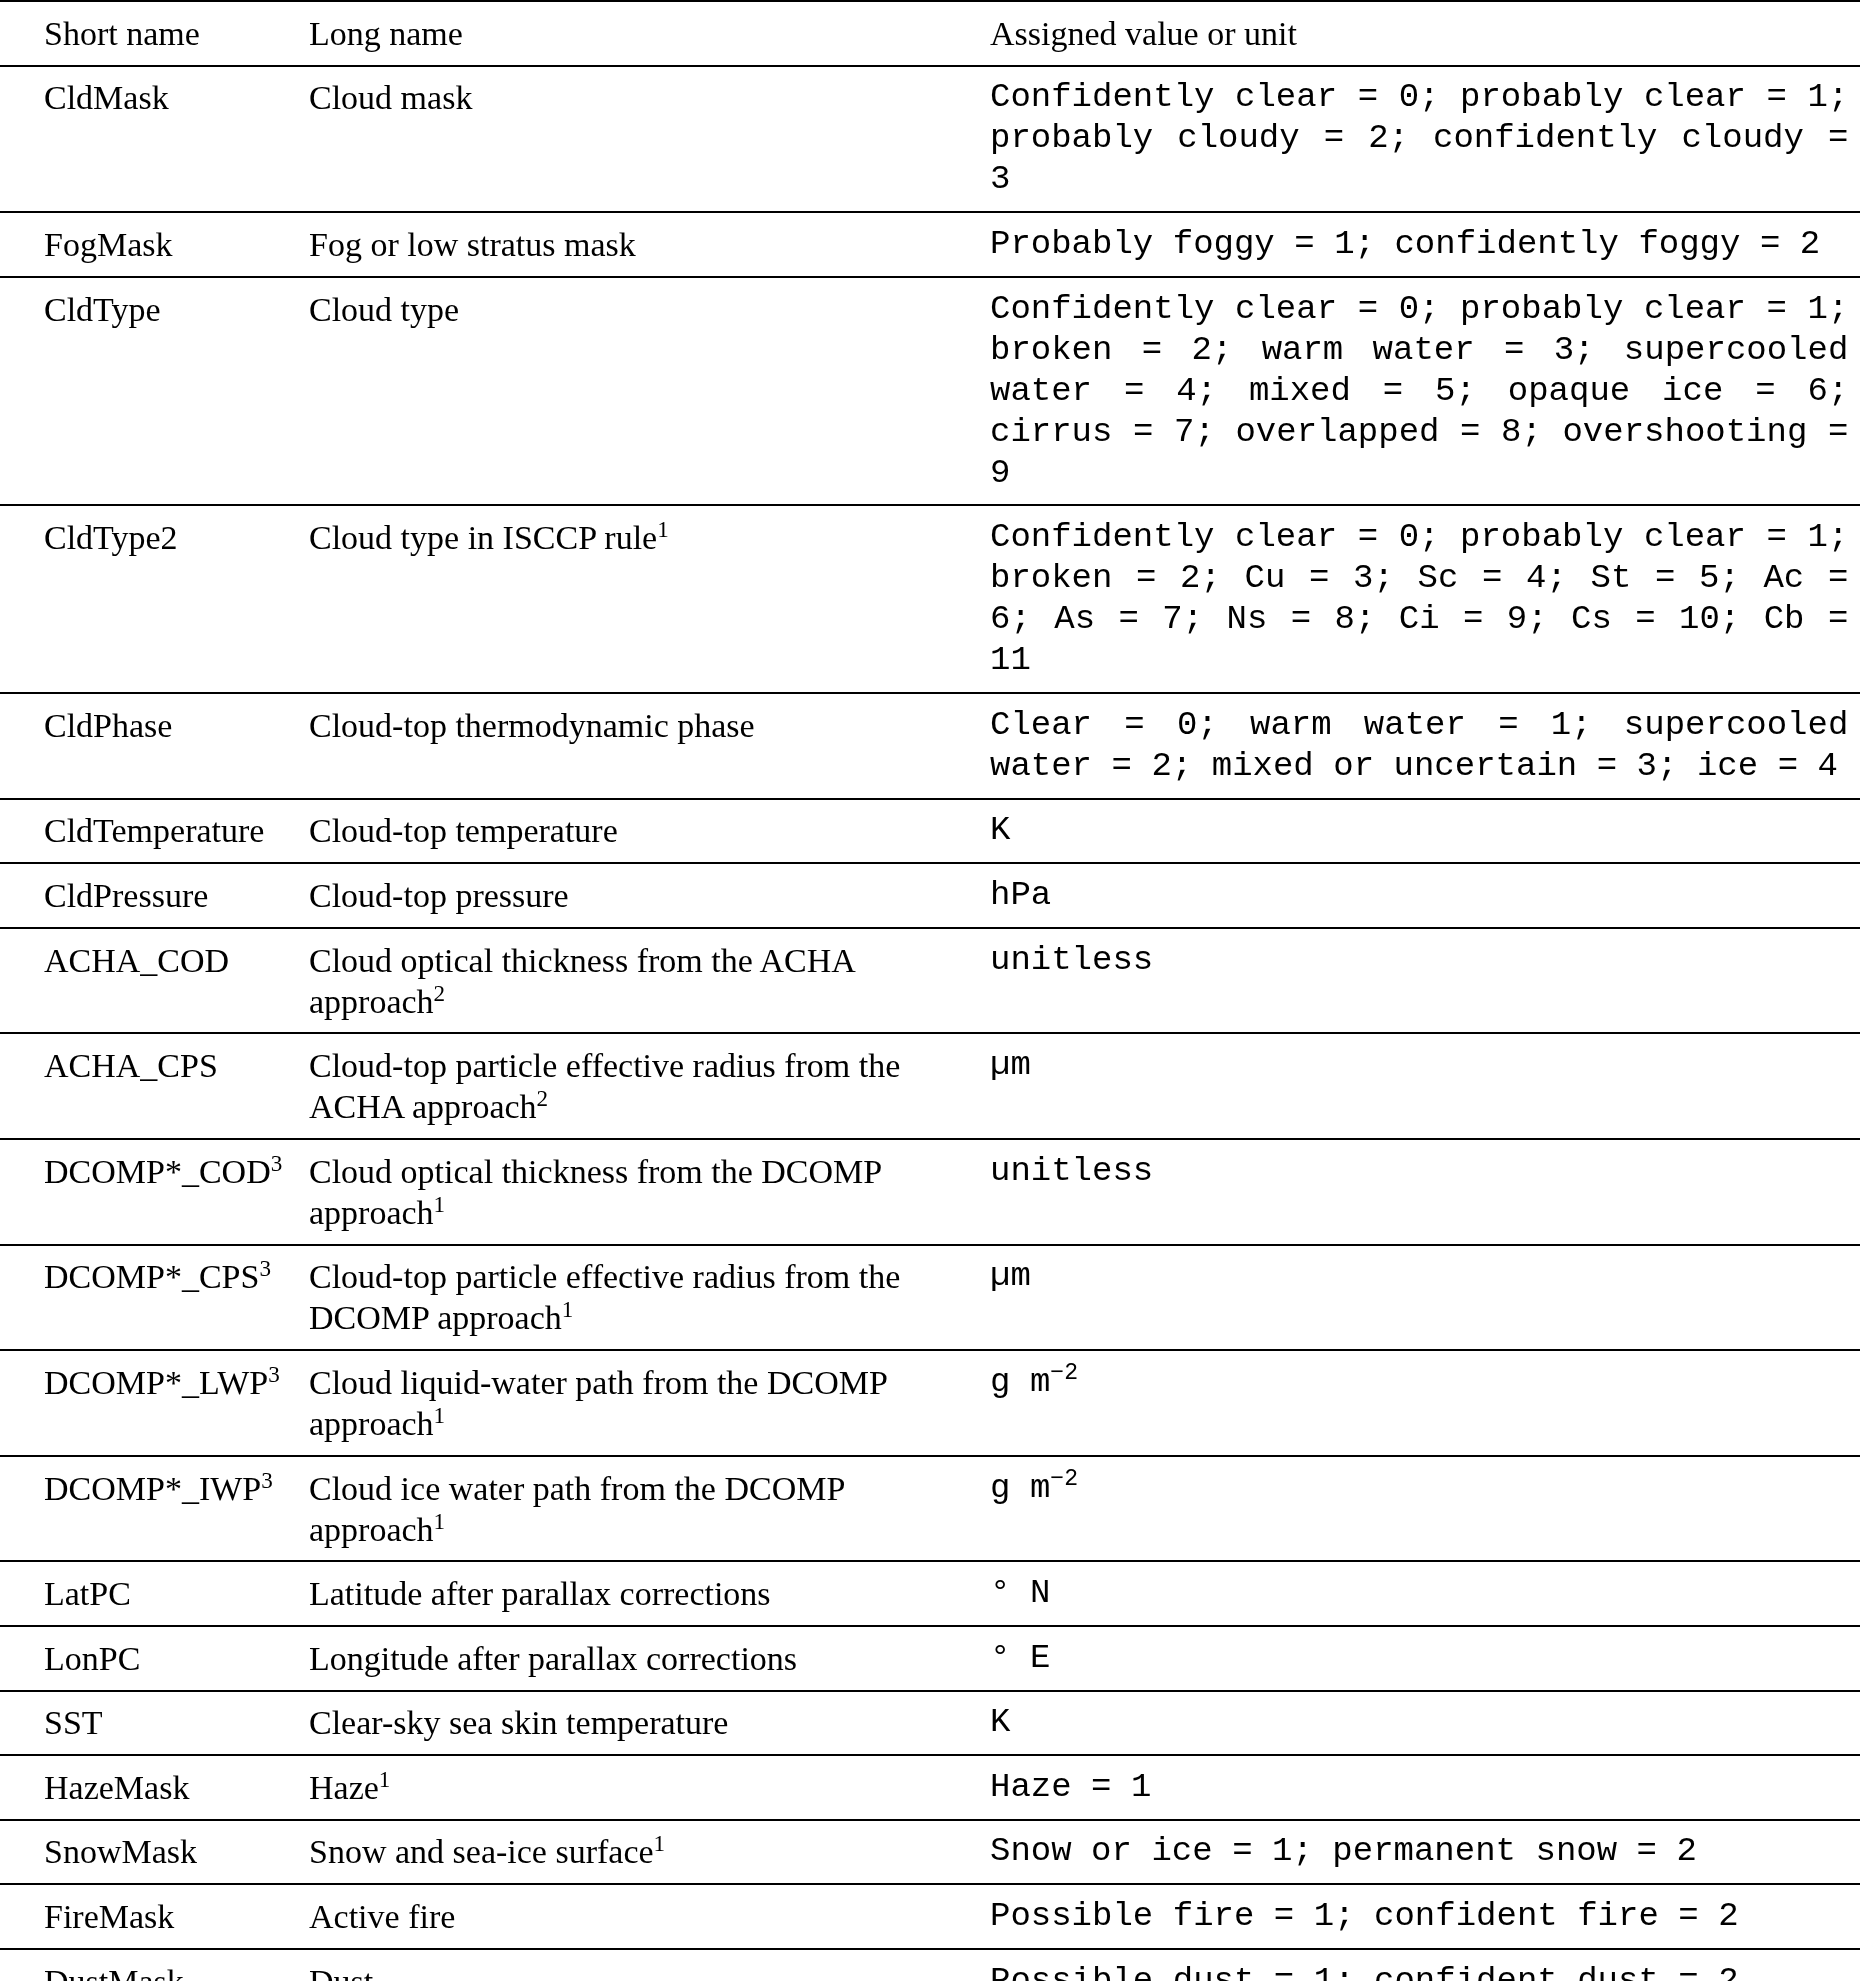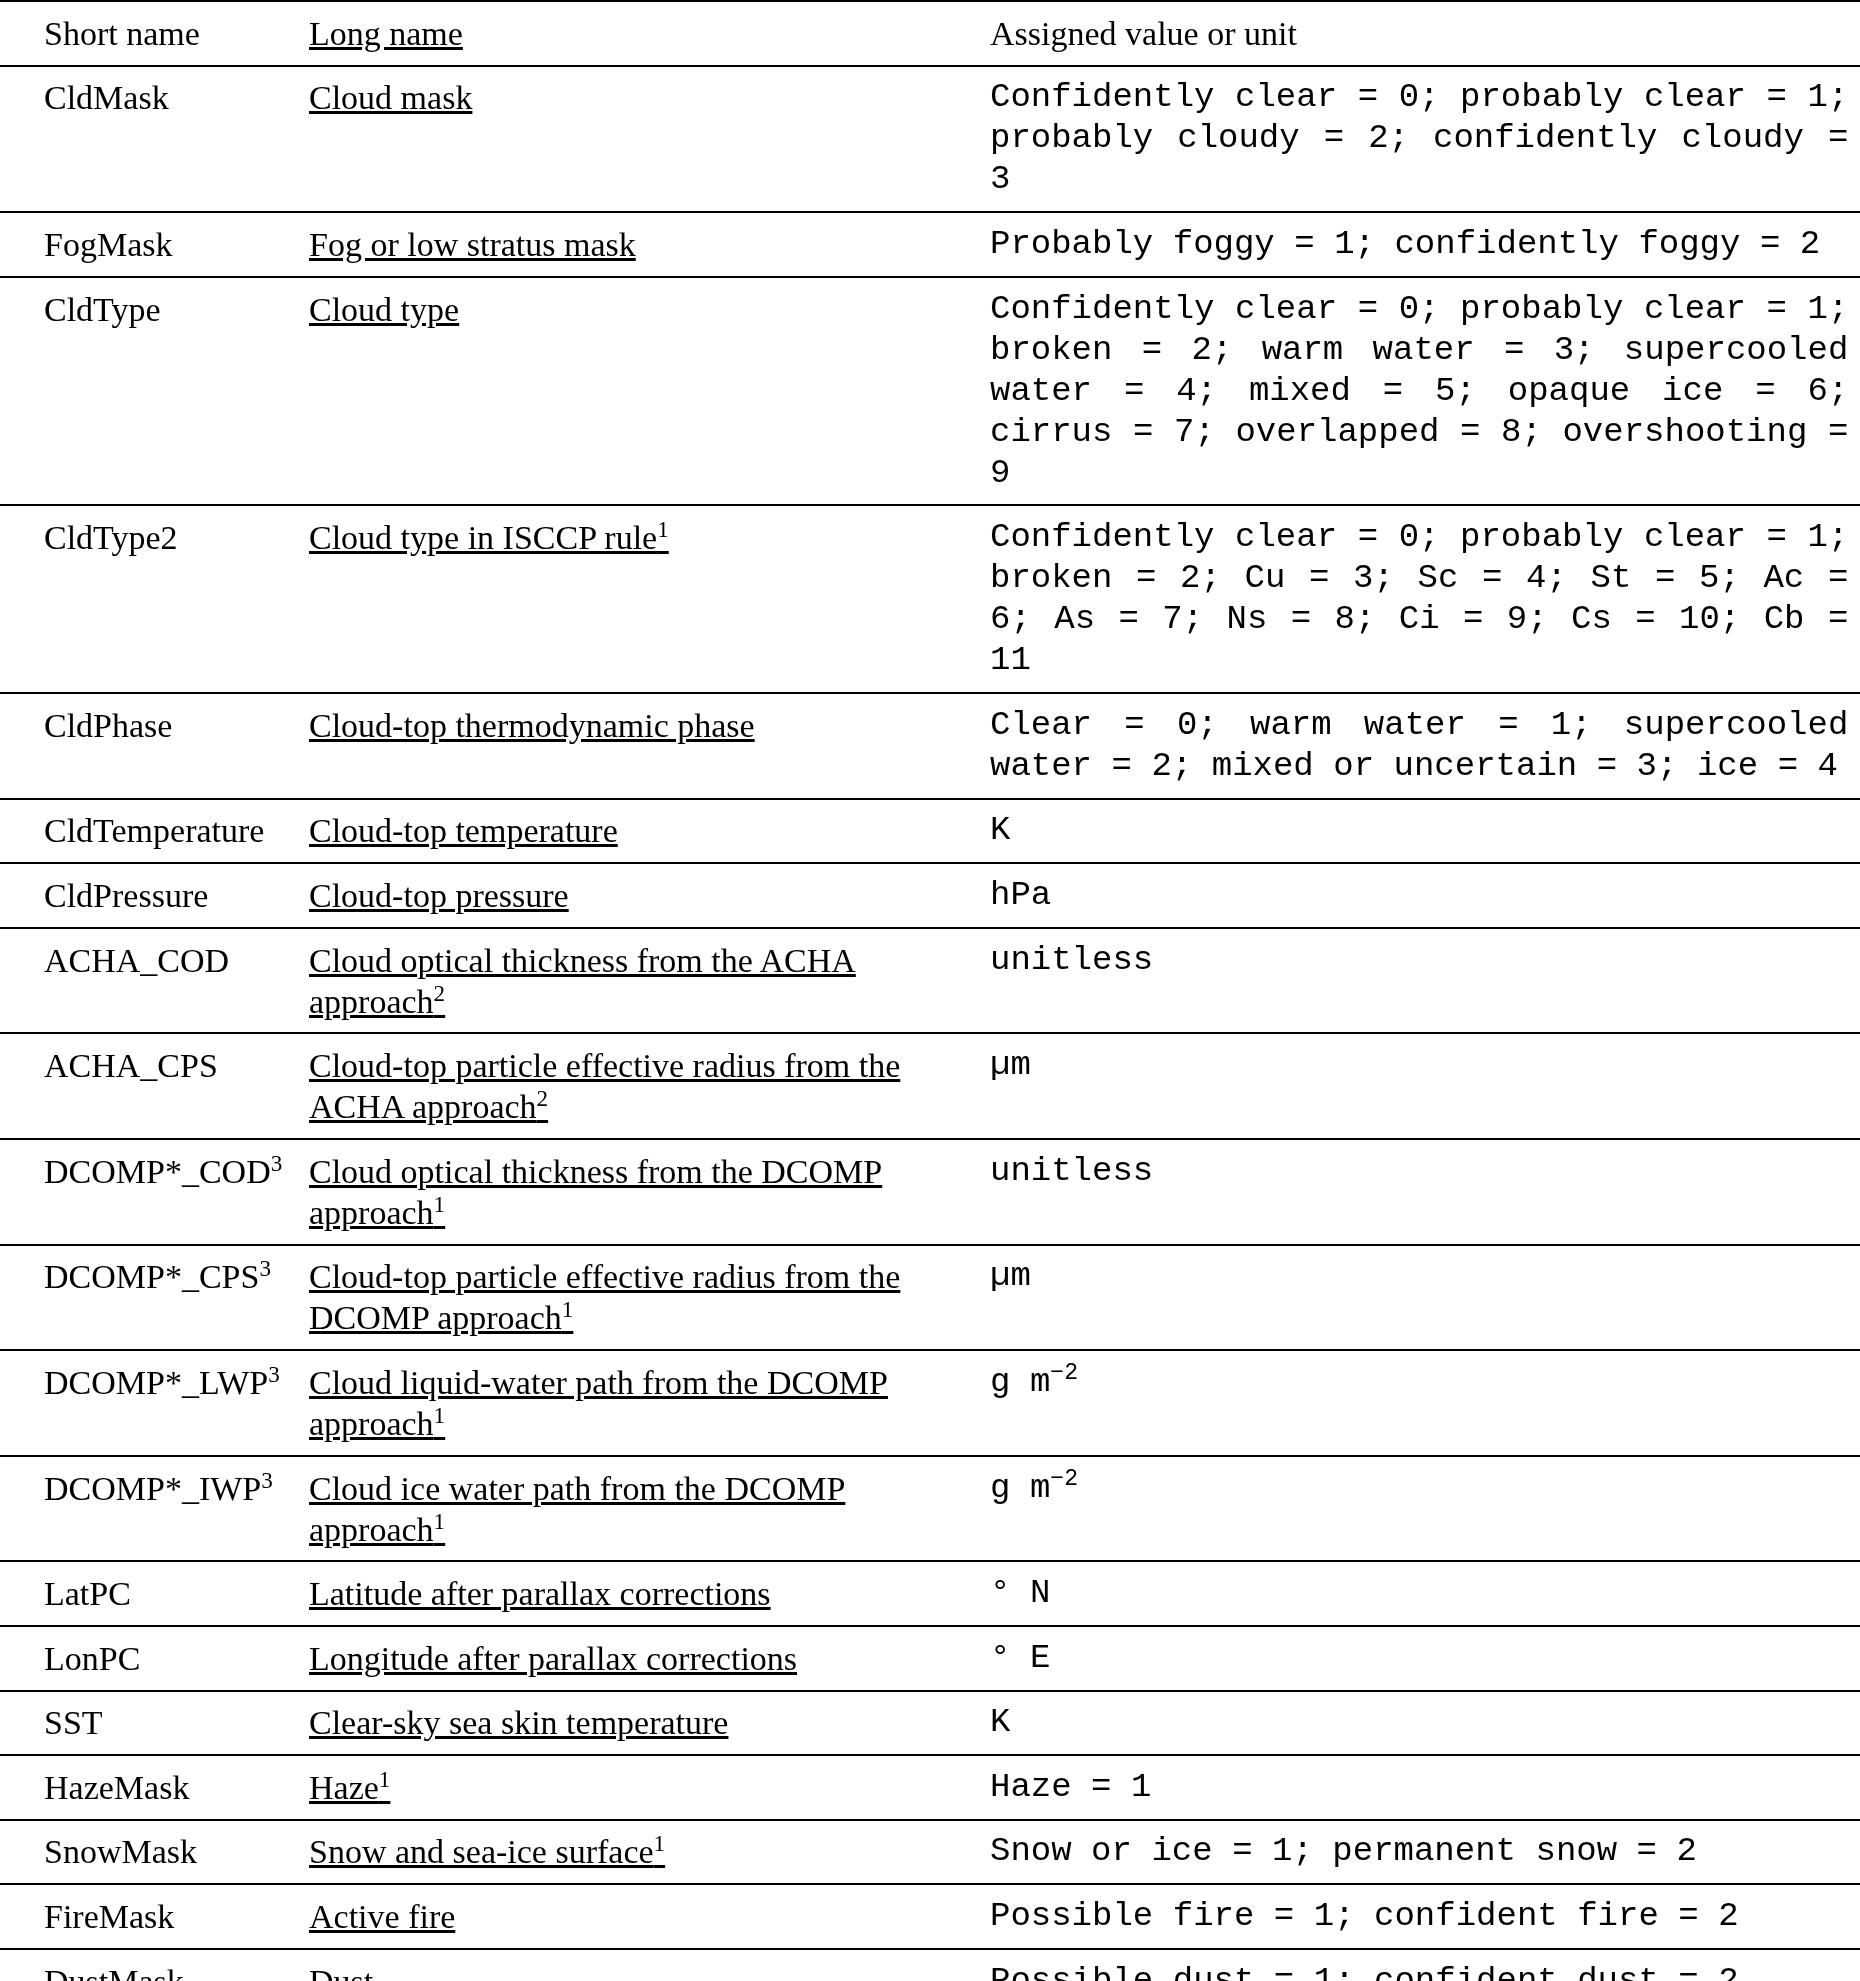--- a/index.html
+++ b/index.html
@@ -31,21 +31,21 @@
   tbody tr { border-bottom: 2.7px solid #000; }
   tbody tr:last-child { border-bottom: none; }
 
   th, td {
     font-weight: normal;
     text-align: left;
     vertical-align: top;
     padding: 10.8px 0 10.8px 0;
   }
   th.c1, td.c1 { padding-left: 44px; padding-right: 18px; }
-  th.c2, td.c2 { padding-right: 36px; text-decoration: underline; }
+  th.c2, td.c2 { padding-right: 36px; }
   th.c3, td.c3 { padding-right: 11.7px; margin-left: 16px; }
   td.c3 {
     text-align: justify;
     word-spacing: -0.9px;
     font-family: Liberation Mono, monospace;
   }
   sup {
     font-size: 68%;
     line-height: 0;
     vertical-align: baseline;

